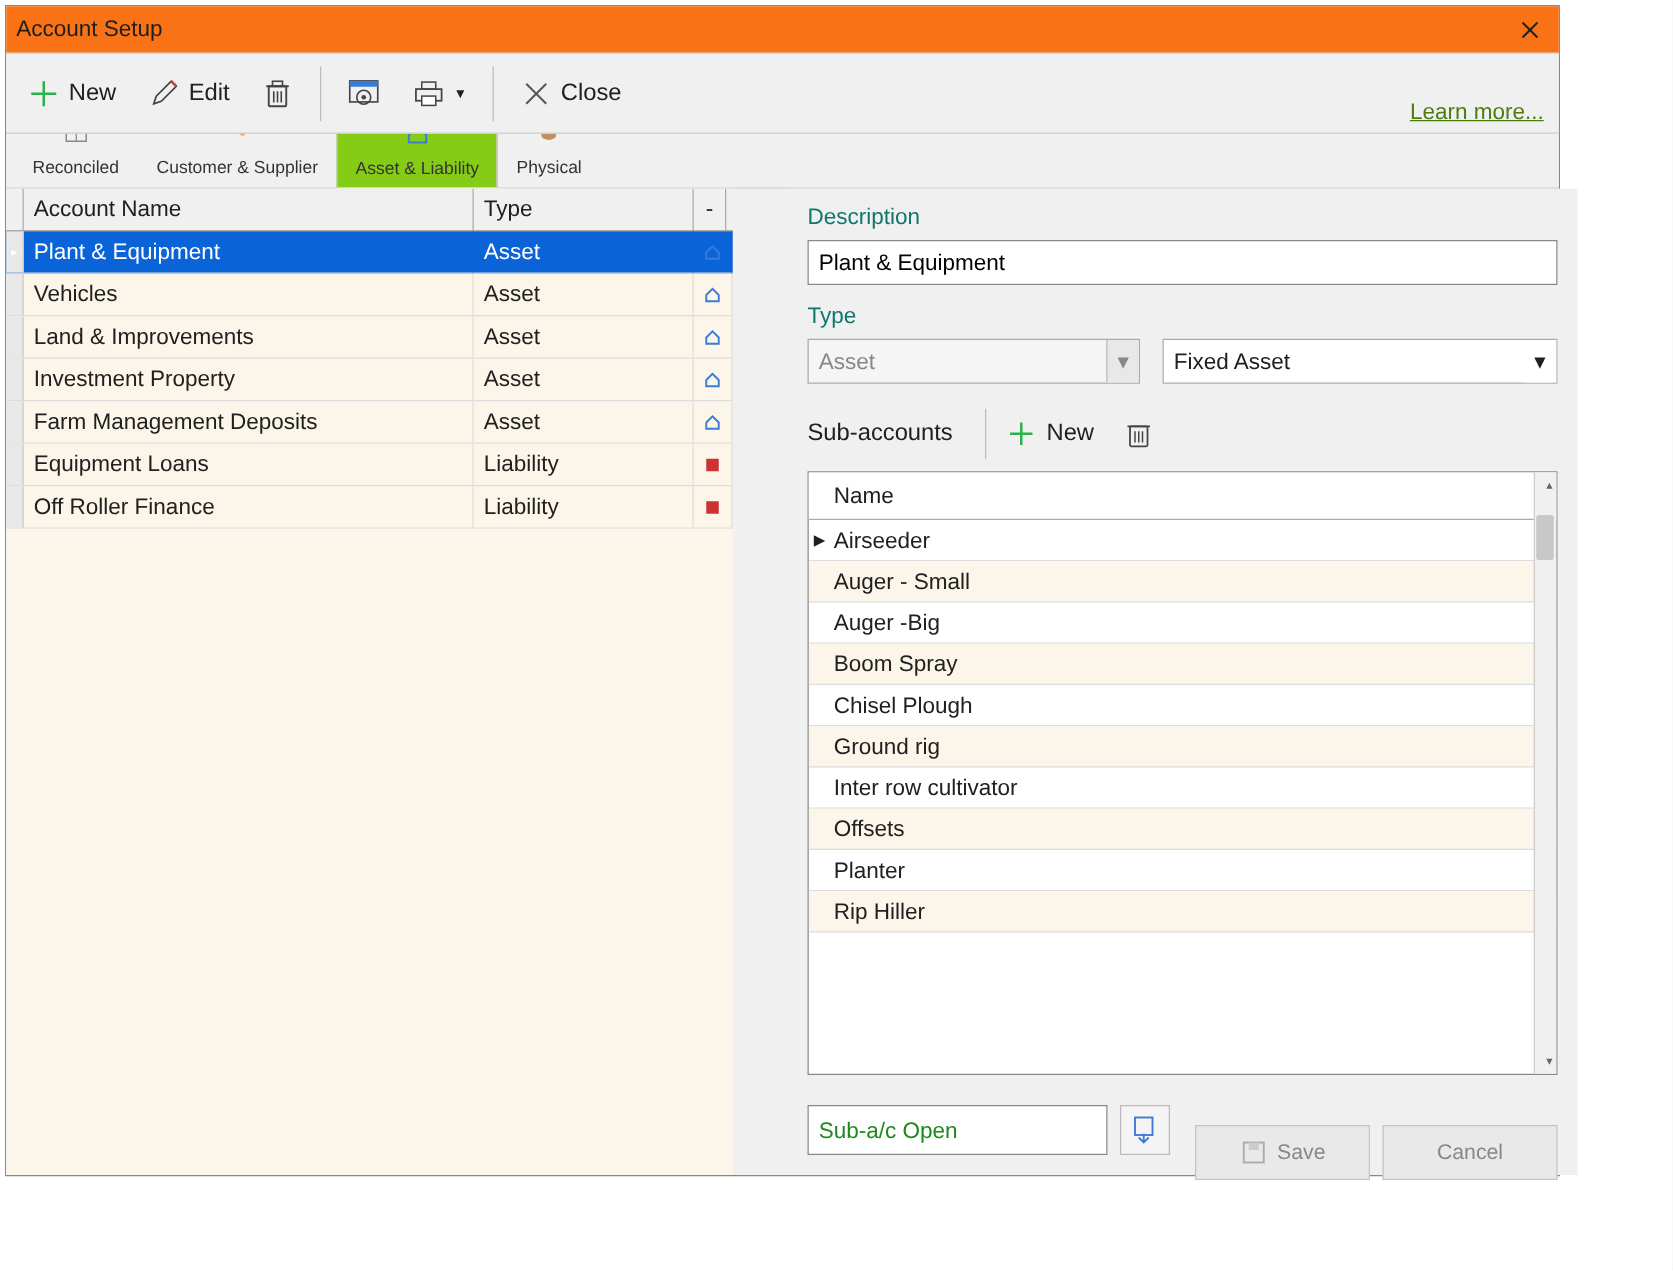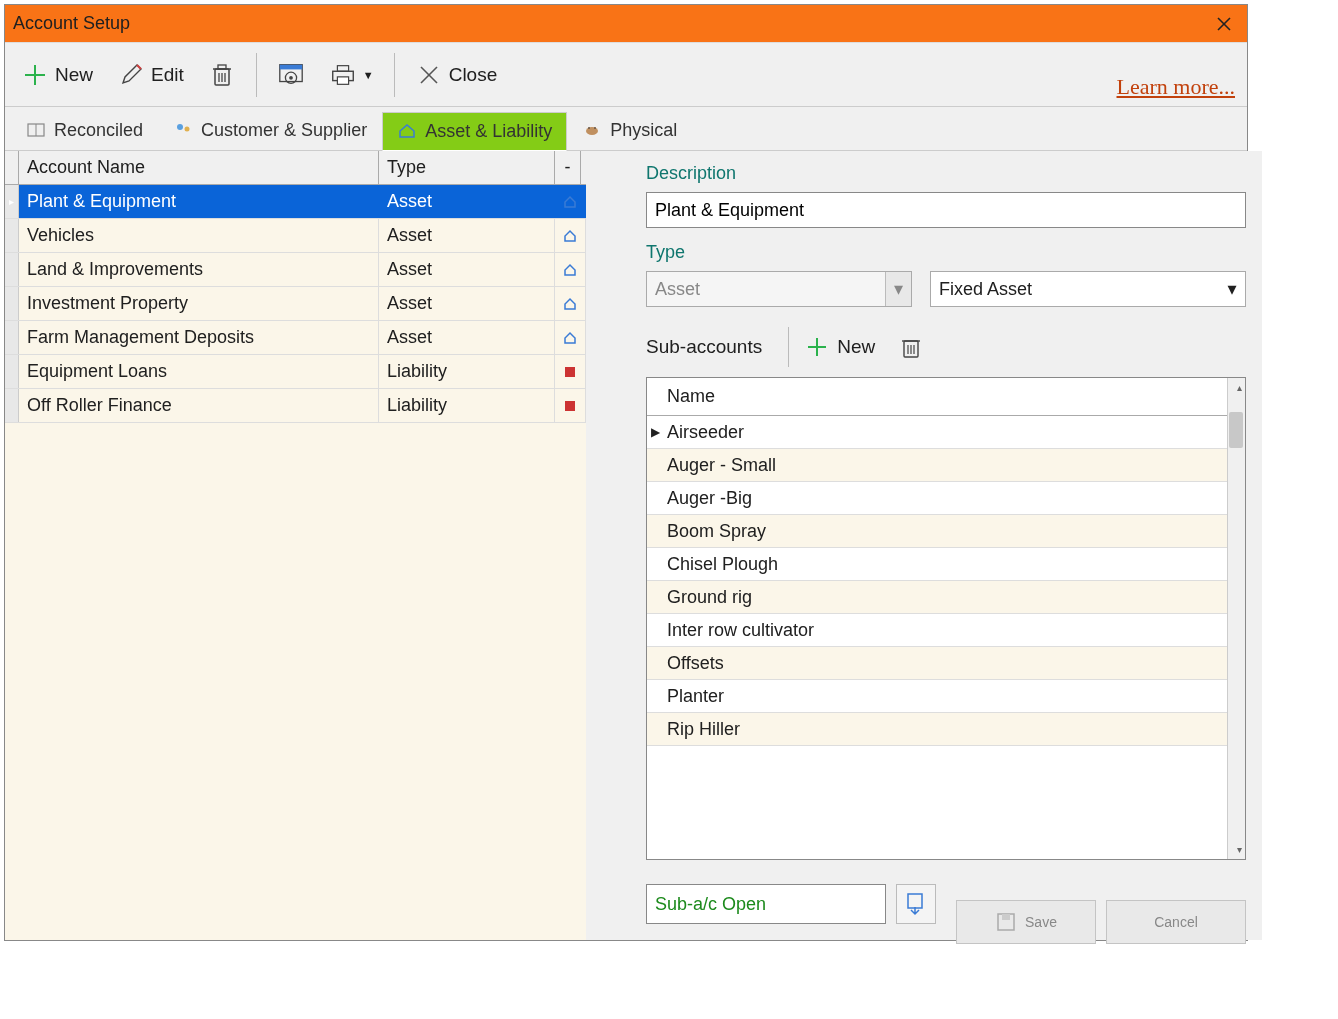--- a/index.html
+++ b/index.html
@@ -8,24 +8,24 @@
 .window { width: 1244px; height: 937px; border: 1px solid #888; background: #fff; position: relative; margin: 4px; }
 
 .titlebar { height: 38px; display: flex; align-items: center; padding: 0 8px; background: #f97316; border-bottom: 1px solid #ddd; font-size: 18px; }
 .titlebar .title { flex: 1; }
 .titlebar .close-x { width: 30px; height: 30px; display:flex; align-items:center; justify-content:center; font-size:18px; cursor:pointer; }
 
 .toolbar { height: 64px; background: #f0f0f0; border-bottom: 1px solid #ccc; display:flex; align-items:center; padding: 0 8px; gap: 8px; position:relative; }
 .tb-btn { display:flex; align-items:center; gap:6px; padding: 6px 8px; cursor:pointer; font-size:19px; }
 .tb-sep { width:1px; height:44px; background:#bbb; margin:0 4px; }
 .tb-icon { width:28px; height:28px; display:flex; align-items:center; justify-content:center; }
-.learn-more { position:absolute; right:12px; bottom:6px; color:#c2410c; text-decoration:underline; font-size:22px; cursor:pointer;font-family:Liberation Serif, serif; }
+.learn-more { position:absolute; right:12px; bottom:6px; color:#4d7c0f; text-decoration:underline; font-size:18px; cursor:pointer; }
 
 .tabs { height:44px; background:#f0f0f0; border-bottom:1px solid #ccc; display:flex; align-items:flex-end; padding-left:6px; }
-.tab { display:flex; align-items:center; gap:8px; padding:8px 14px; font-size:18px; cursor:pointer; color:#333; background:transparent; border:1px solid transparent; }
+.tab { display:flex; align-items:center; gap:8px; padding:8px 14px; font-size:14px; cursor:pointer; color:#333; background:transparent; border:1px solid transparent;flex-direction:column; }
 .tab.active { background:#84cc16; border:1px solid #ccc; border-bottom:1px solid #fff; margin-bottom:-1px; }
 .tab-icon { width:20px; height:18px; }
 
 .content { position:absolute; top:146px; left:0; right:0; bottom:0; display:flex; background:#f0f0f0;gap:44px; }
 
 .left-pane { width:590px; background:#fbf6e9; border-right:0; display:flex; flex-direction:column; }
 .lt-header { display:flex; background:#f0f0f0; border-bottom:1px solid #aaa; }
 .lt-header .cell { padding:6px 8px; font-size:18px; border-right:1px solid #aaa; }
 .lt-row { display:flex; border-bottom:1px solid #ddd; height:34px; align-items:center; }
 .lt-row .rowindicator { width:14px; background:#e8e8e8; height:100%; border-right:1px solid #ccc; display:flex; align-items:center; justify-content:center; font-size:10px; }
@@ -58,21 +58,21 @@
 .sub-row.alt { background:#fbf6e9; }
 .sub-row .marker { position:absolute; left:4px; font-size:12px; }
 .scrollbar { position:absolute; right:0; top:0; bottom:0; width:18px; background:#f0f0f0; border-left:1px solid #ccc; }
 .scroll-thumb { position:absolute; top:34px; right:2px; width:14px; height:36px; background:#c8c8c8; border-radius:2px; }
 .scroll-up { position:absolute; top:4px; right:3px; font-size:10px; color:#666; }
 .scroll-down { position:absolute; bottom:4px; right:3px; font-size:10px; color:#666; }
 
 .bottom-row { height:56px; display:flex; align-items:center; gap:10px; margin-top:8px; }
 .sub-open { flex:0 0 240px; height:40px; border:1px solid #888; background:#fff; display:flex; align-items:center; padding:0 8px; color:#1c8a1c; font-size:18px; }
 .ico-btn { width:40px; height:40px; border:1px solid #bbb; background:#f4f4f4; display:flex; align-items:center; justify-content:center; cursor:pointer; }
-.big-btn { width:140px; height:44px; background:#e9e9e9; border:1px solid #c4c4c4; display:flex; align-items:center; justify-content:center; gap:8px; font-size:14px; color:#888;margin-top:35px; }
+.big-btn { width:140px; height:44px; background:#e9e9e9; border:1px solid #c4c4c4; display:flex; align-items:center; justify-content:center; gap:8px; font-size:17px; color:#888;margin-top:35px; }
 
 svg { display:block; }
 </style>
 </head>
 <body>
 
 <div class="window">
 
   <div class="titlebar">
     <div class="title">Account Setup</div>

